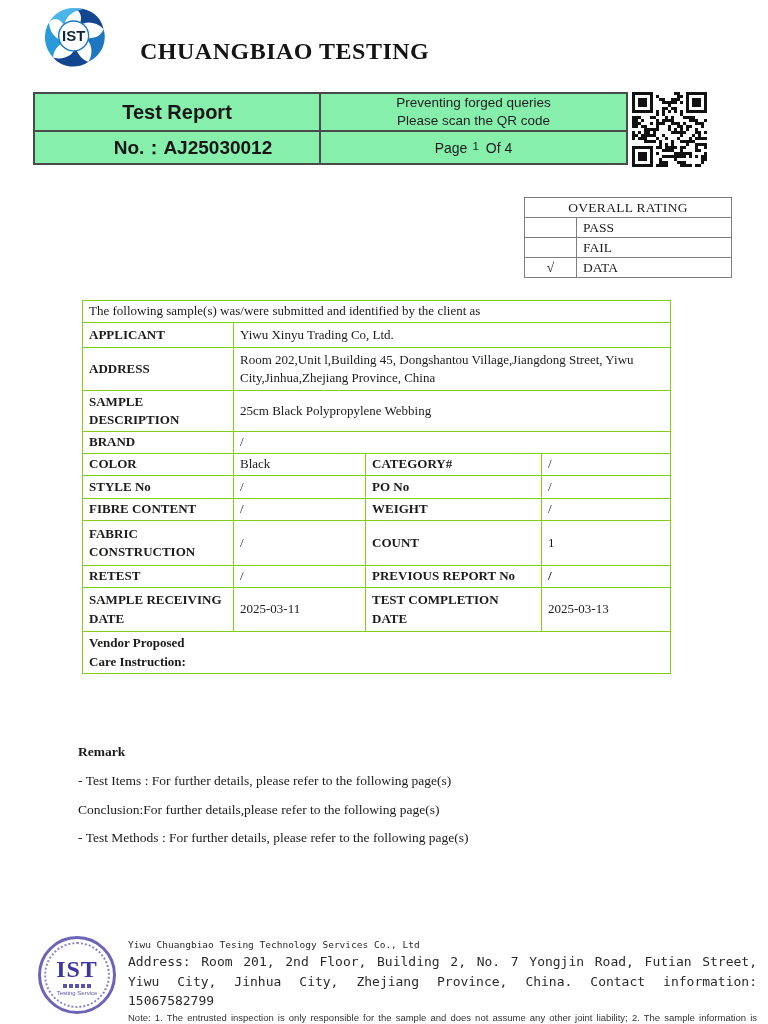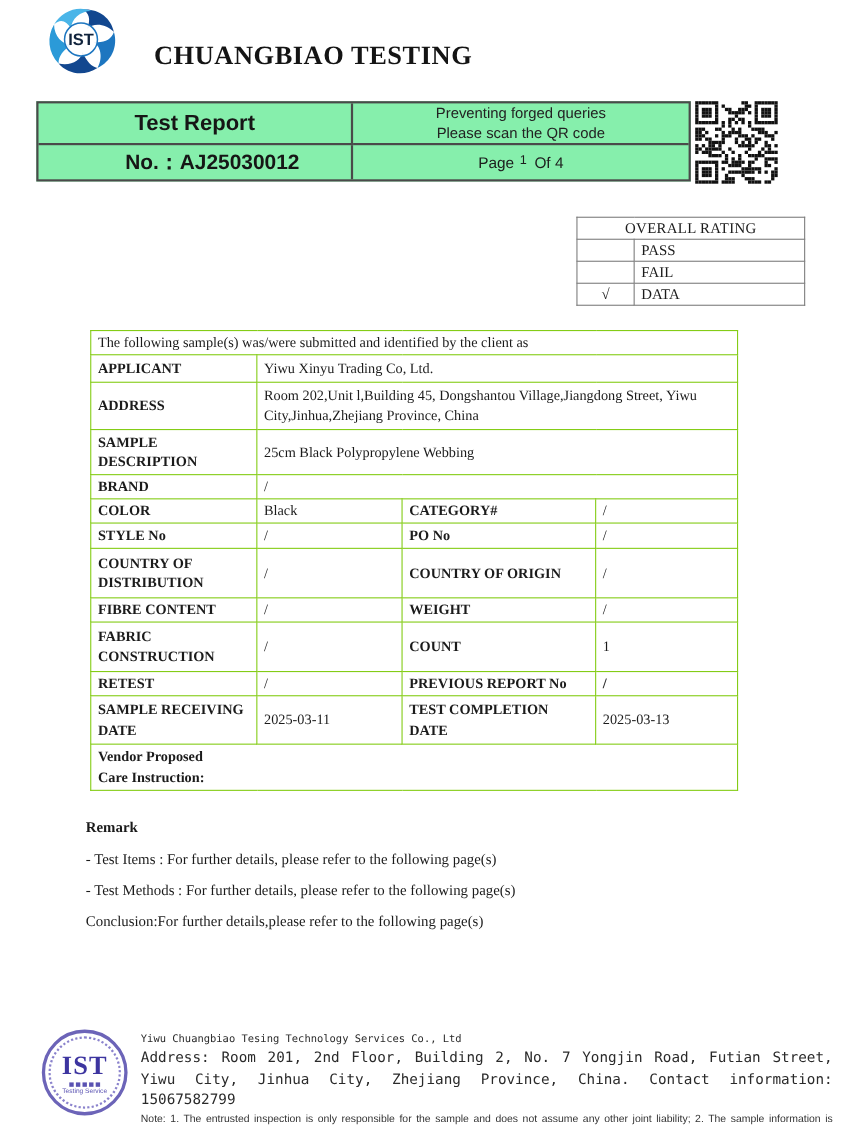--- a/index.html
+++ b/index.html
@@ -494,26 +494,20 @@
         <td>Black</td>
         <td class="lab">CATEGORY#</td>
         <td>/</td>
       </tr>
       <tr class="h24">
         <td class="lab">STYLE No</td>
         <td>/</td>
         <td class="lab">PO No</td>
         <td>/</td>
       </tr>
-      <tr class="h46">
-        <td class="lab">COUNTRY OF DISTRIBUTION</td>
-        <td>/</td>
-        <td class="lab">COUNTRY OF ORIGIN</td>
-        <td>/</td>
-      </tr>
       <tr class="h23">
         <td class="lab">FIBRE CONTENT</td>
         <td>/</td>
         <td class="lab">WEIGHT</td>
         <td>/</td>
       </tr>
       <tr class="h46">
         <td class="lab">FABRIC CONSTRUCTION</td>
         <td>/</td>
         <td class="lab">COUNT</td>
@@ -536,22 +530,22 @@
           <div>Vendor Proposed</div>
           <div>Care Instruction:</div>
         </td>
       </tr>
     </tbody>
   </table>
 
   <div class="remark">
     <div class="rhead">Remark</div>
     <div class="rline">- Test Items : For further details, please refer to the following page(s)</div>
+    <div class="rline">Conclusion:For further details,please refer to the following page(s)</div>
     <div class="rline">- Test Methods : For further details, please refer to the following page(s)</div>
-    <div class="rline">Conclusion:For further details,please refer to the following page(s)</div>
   </div>
 
   <div class="seal">
     <div class="seal-inner"></div>
     <div class="seal-ist">IST</div>
     <div class="seal-blocks">
         <i></i>
         <i></i>
         <i></i>
         <i></i>

